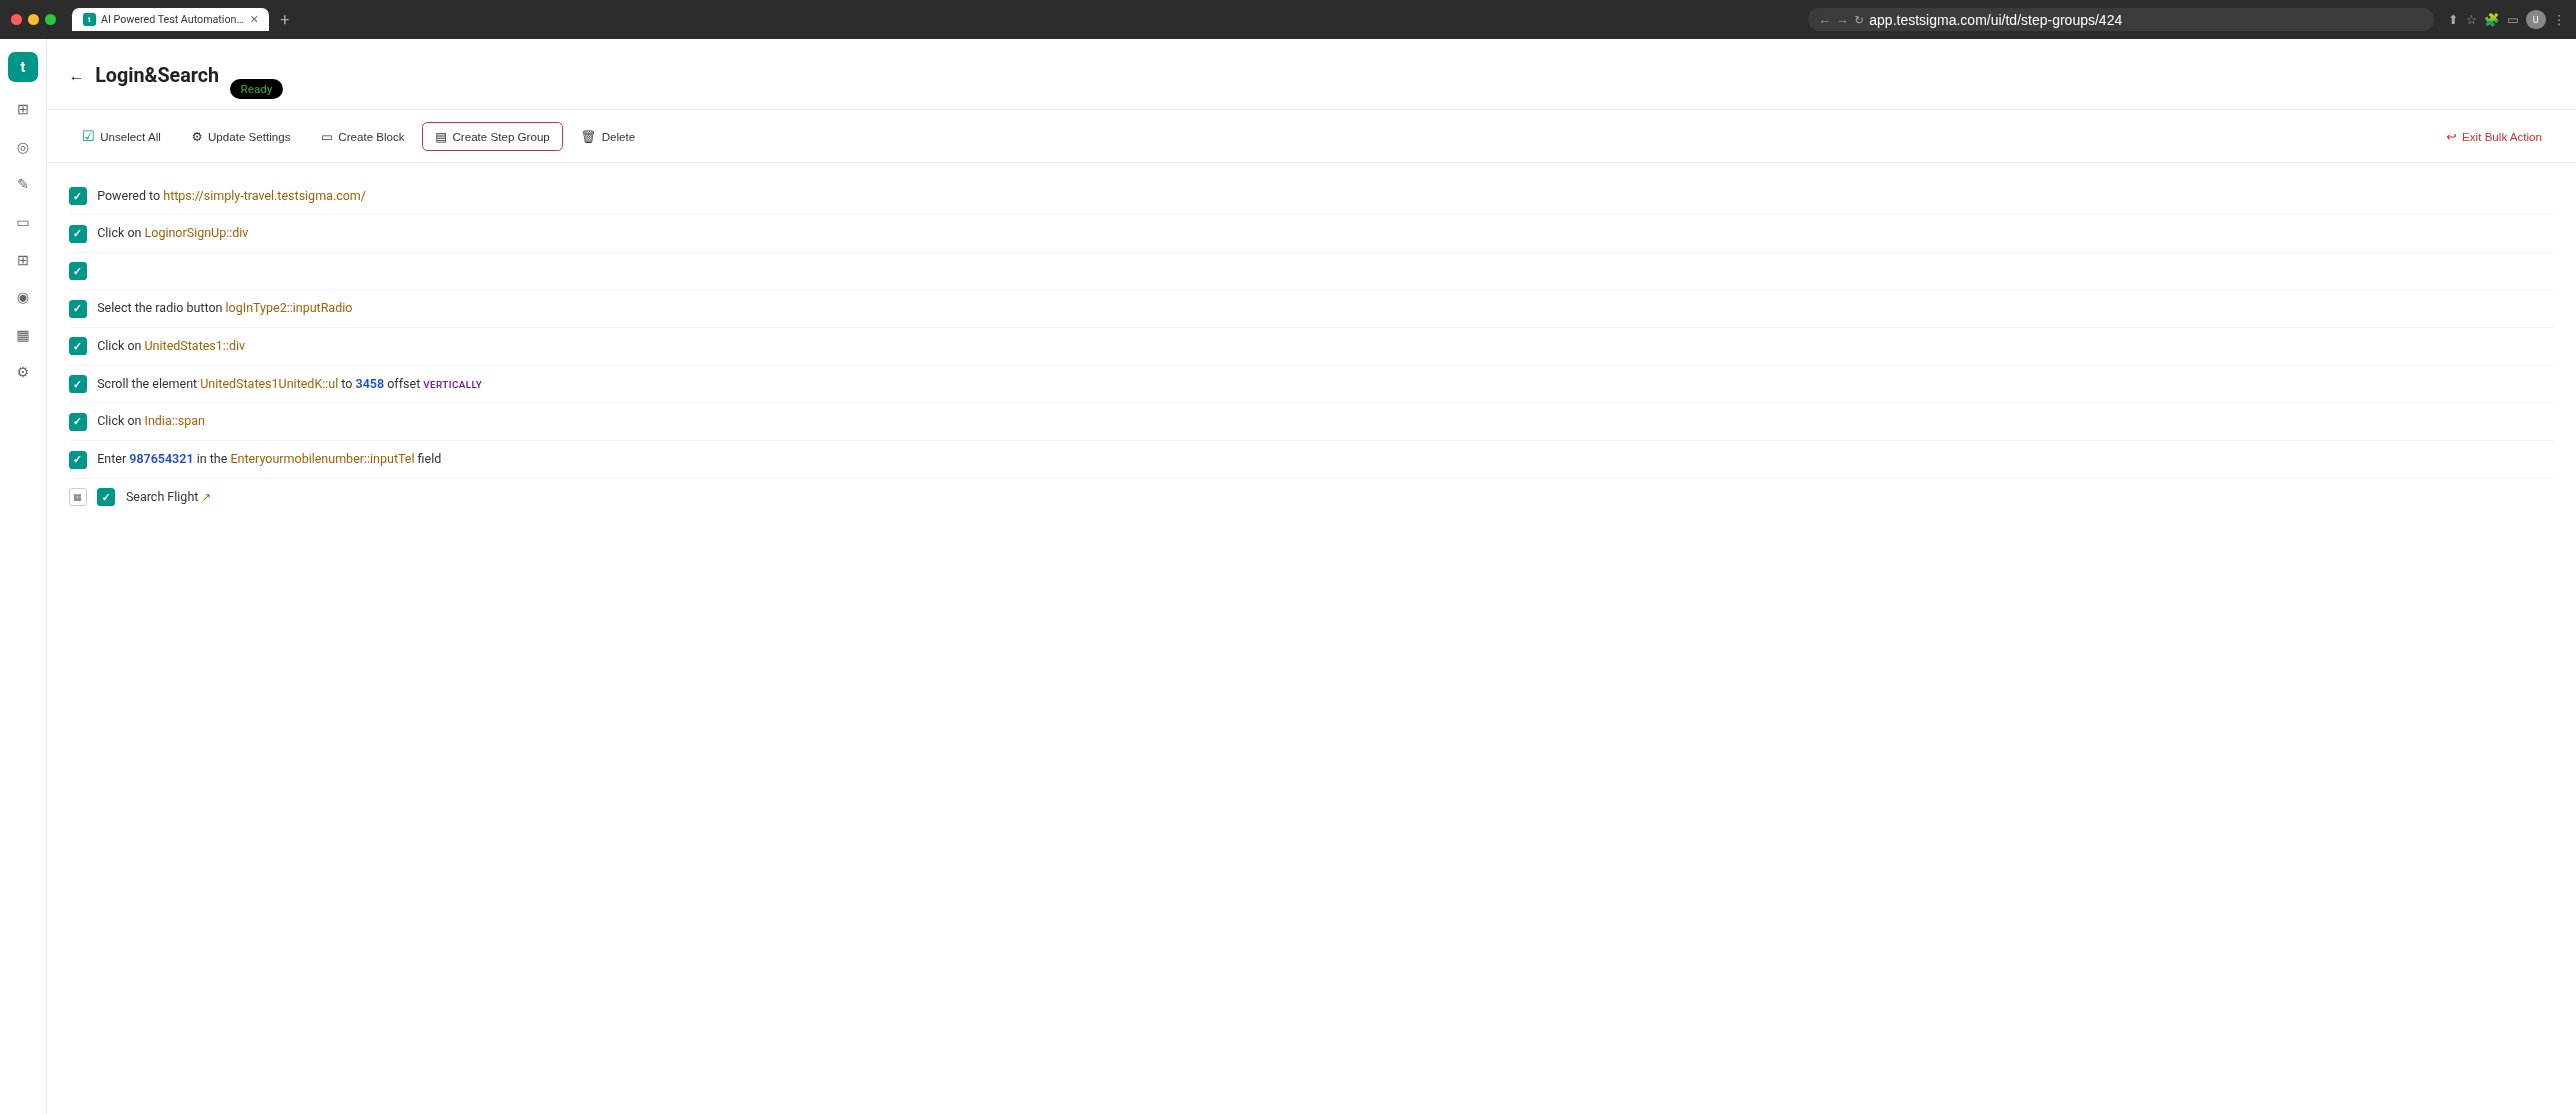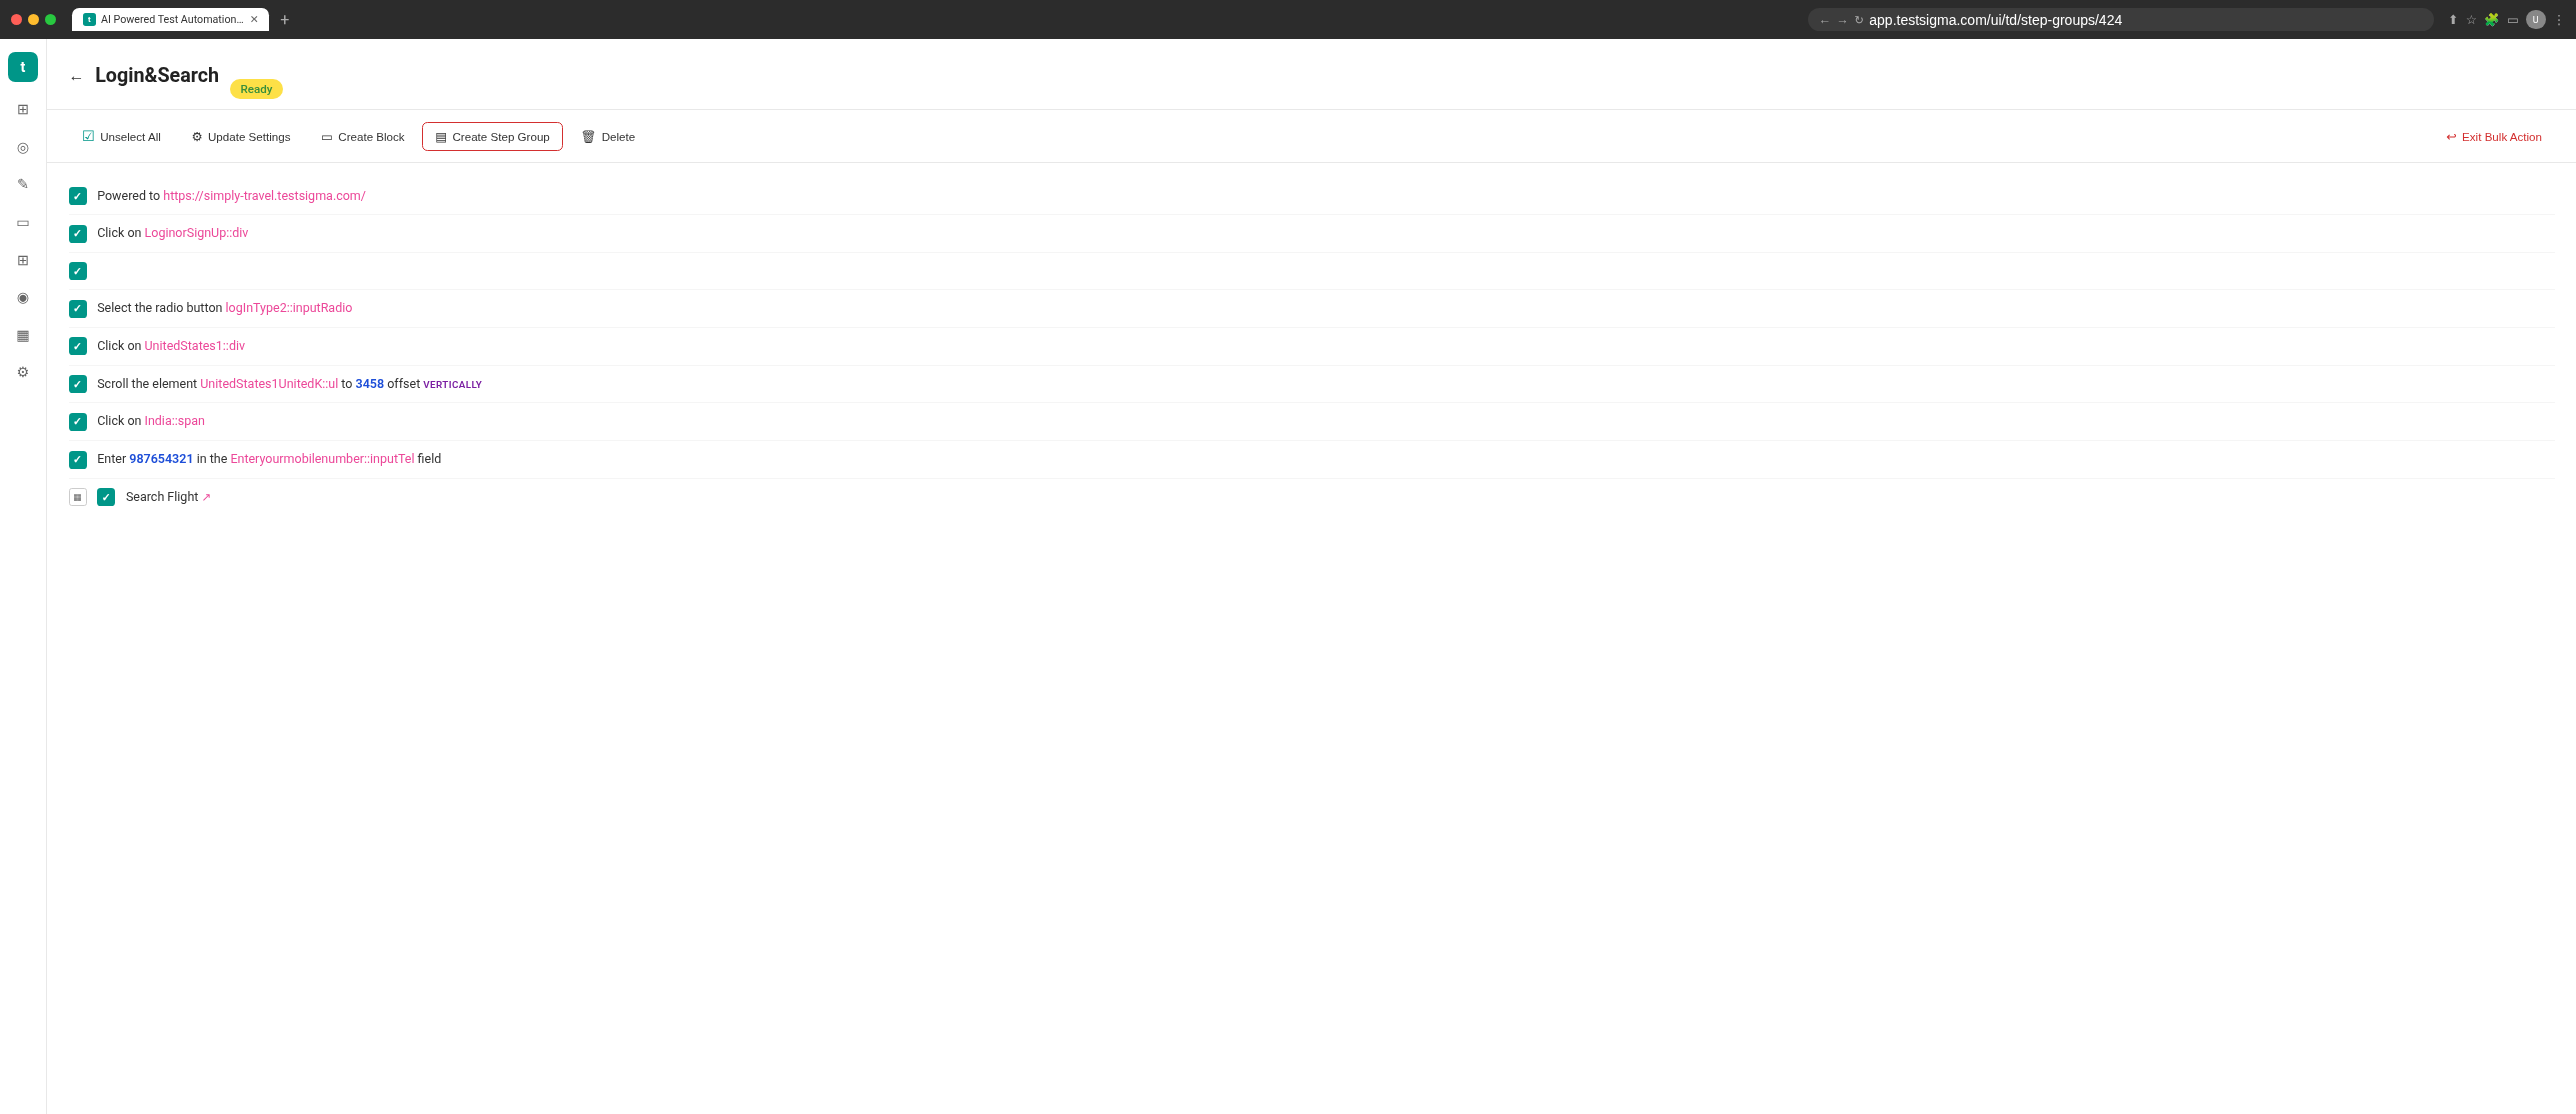--- a/index.html
+++ b/index.html
@@ -111,21 +111,21 @@
     .page-header {
       display: flex;
       align-items: center;
       padding: 14.3px 21.5px 10.7px 21.5px;
       border-bottom: 0.9px solid #e8e8e8;
       background: #fff;
     }
     .back-btn { color: #333; font-size: 16px; cursor: pointer; margin-right: 10.7px; background: none; border: none; }
     .page-title { font-size: 19.7px; font-weight: 700; color: #222; margin-right: 10.7px; }
     .status-badge {
-      background: #fde047;
+      background: #000000;
       color: #388e3c;
       border-radius: 10.7px;
       padding: 2.7px 10.7px;
       font-size: 11.6px;
       font-weight: 500;
       margin-top: 26px;
     }
 
     
     .toolbar {
@@ -190,21 +190,21 @@
     .step-checkbox {
       width: 18px; height: 18px;
       background: #009688;
       border-radius: 3.6px;
       display: flex; align-items: center; justify-content: center;
       color: white; font-size: 10.7px;
       flex-shrink: 0;
       cursor: pointer;
     }
     .step-text { flex: 1; line-height: 1.5; }
-    .step-link { color: #ec4899; cursor: pointer; }
+    .step-link { color: #a16207; cursor: pointer; }
     .step-number { color: #1d4ed8; font-weight: 600; }
     .step-keyword { color: #7b1fa2; text-transform: uppercase; font-size: 9.8px; font-weight: 600; letter-spacing: 0.4px; }
     .step-group-icon {
       width: 18px; height: 18px;
       border: 0.9px solid #ccc;
       border-radius: 2.7px;
       display: flex; align-items: center; justify-content: center;
       font-size: 9px;
       color: #666;
       flex-shrink: 0;

